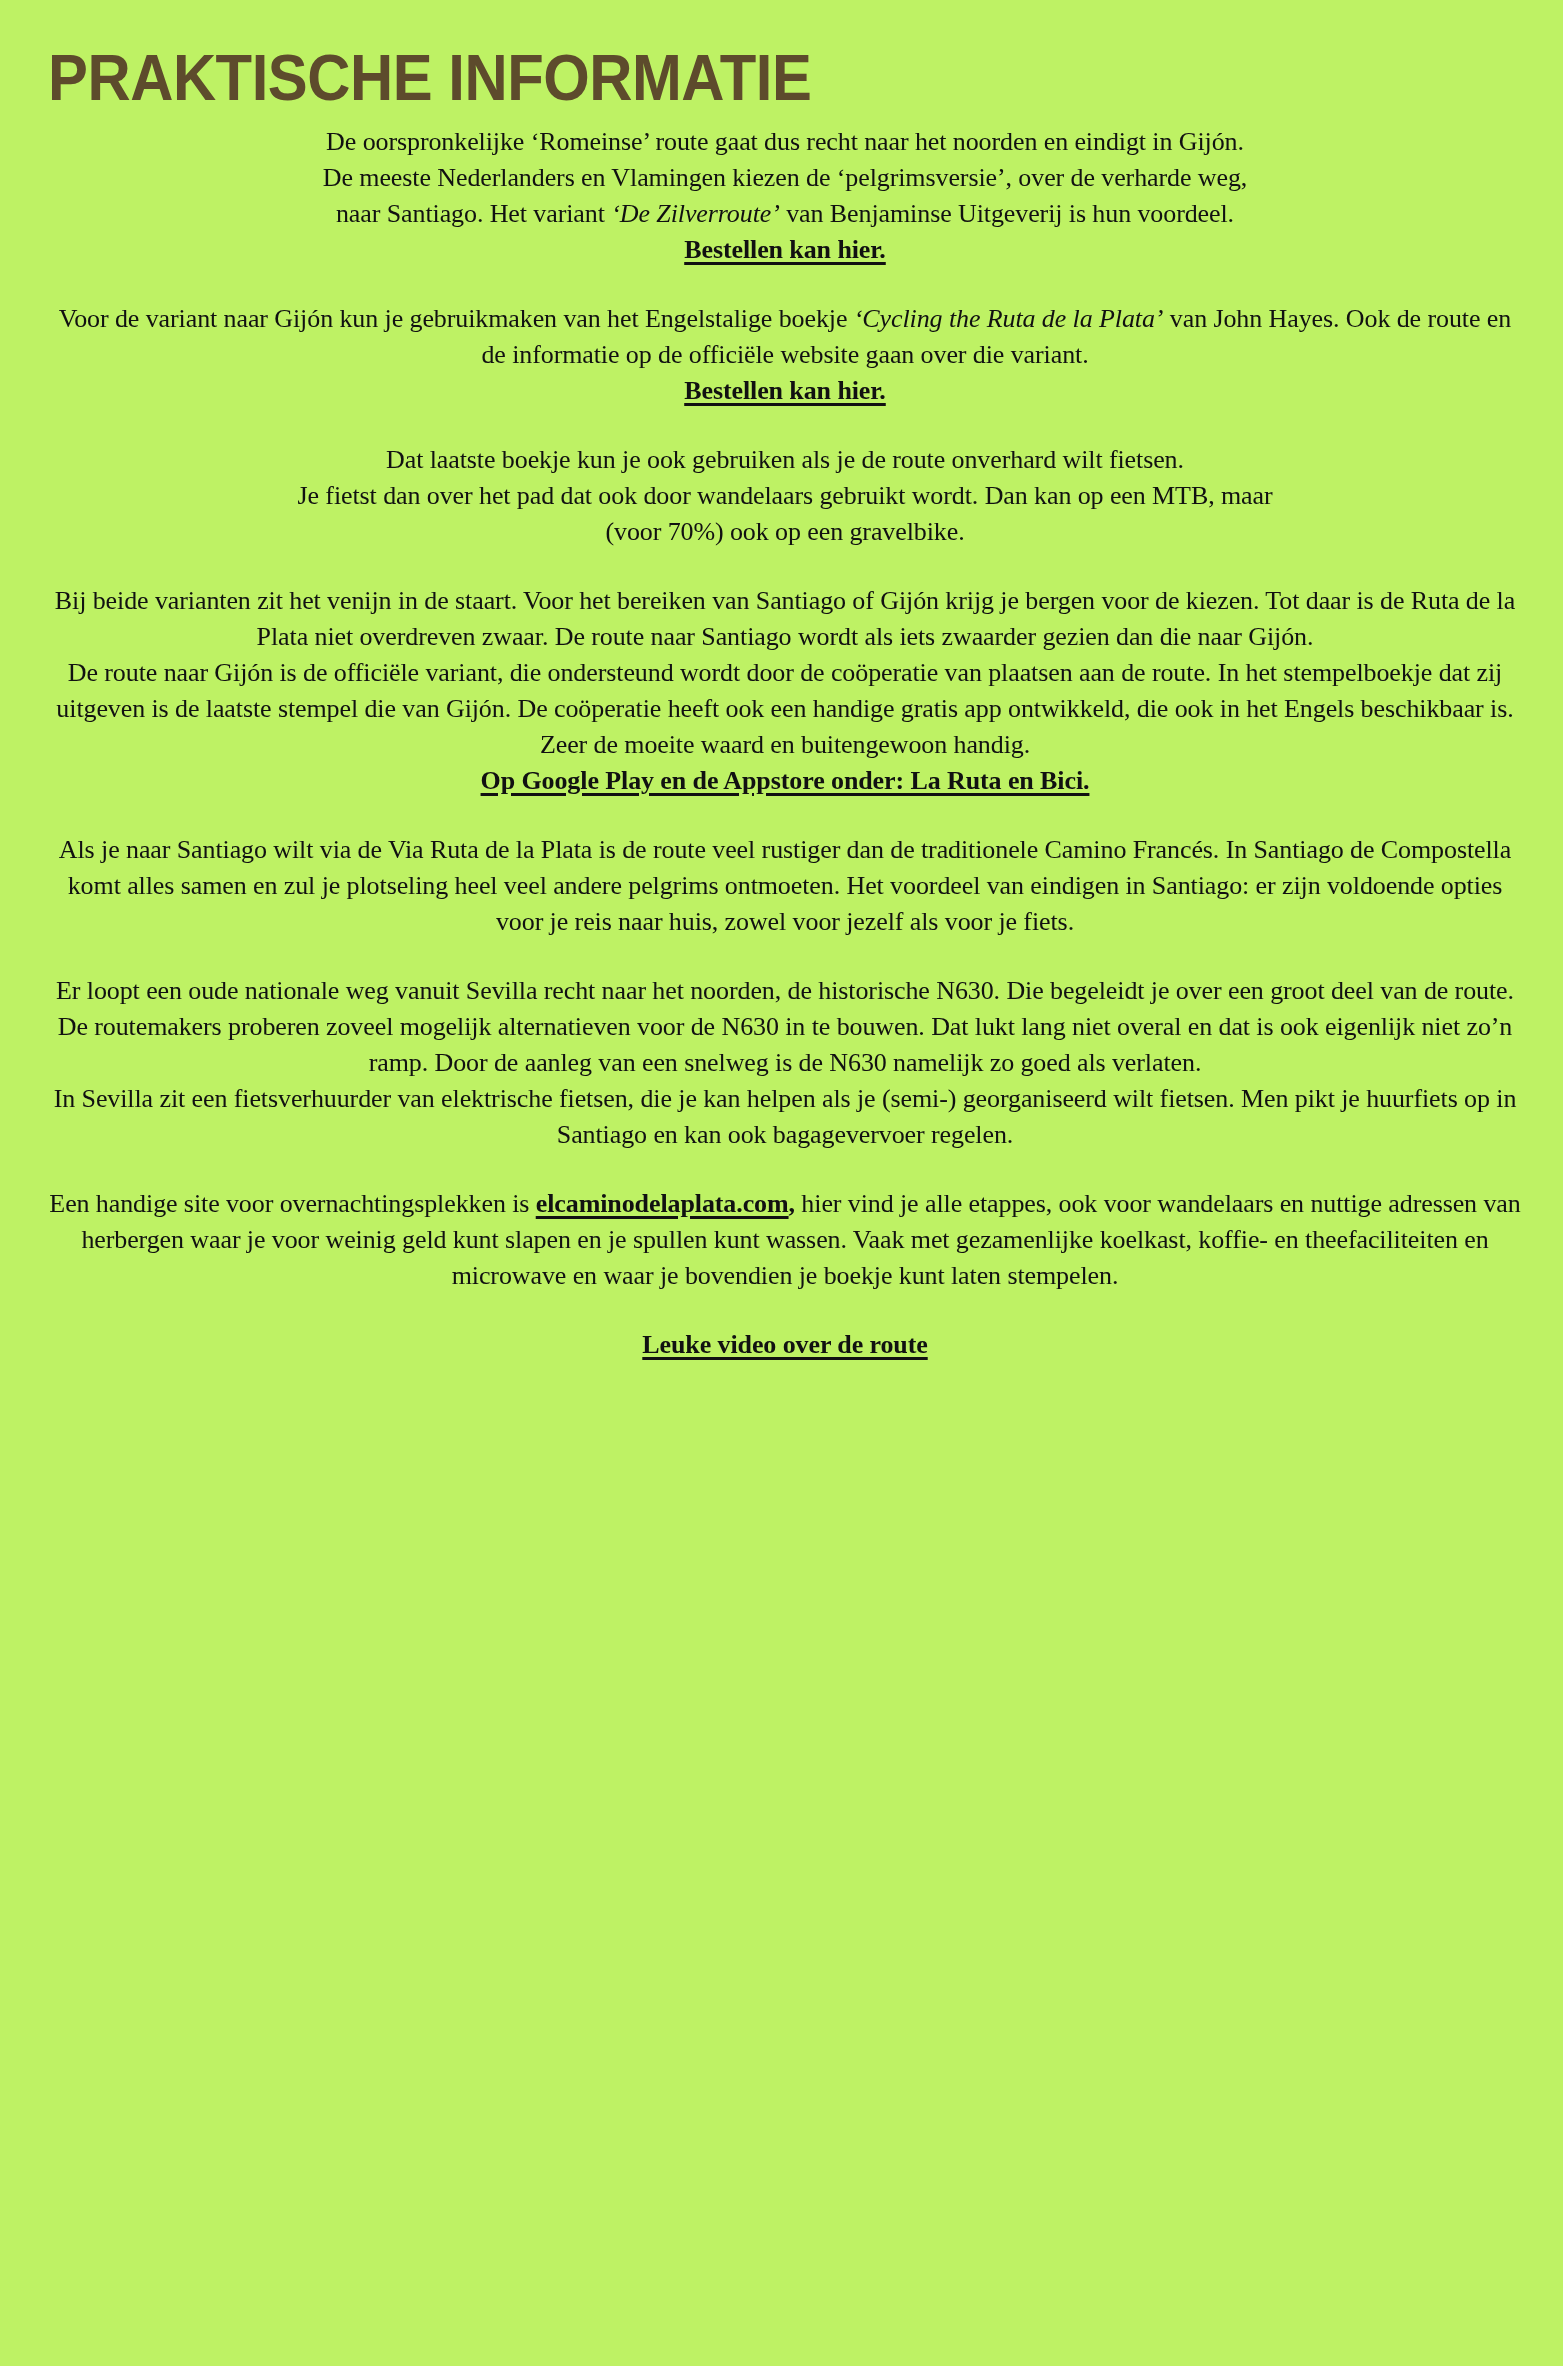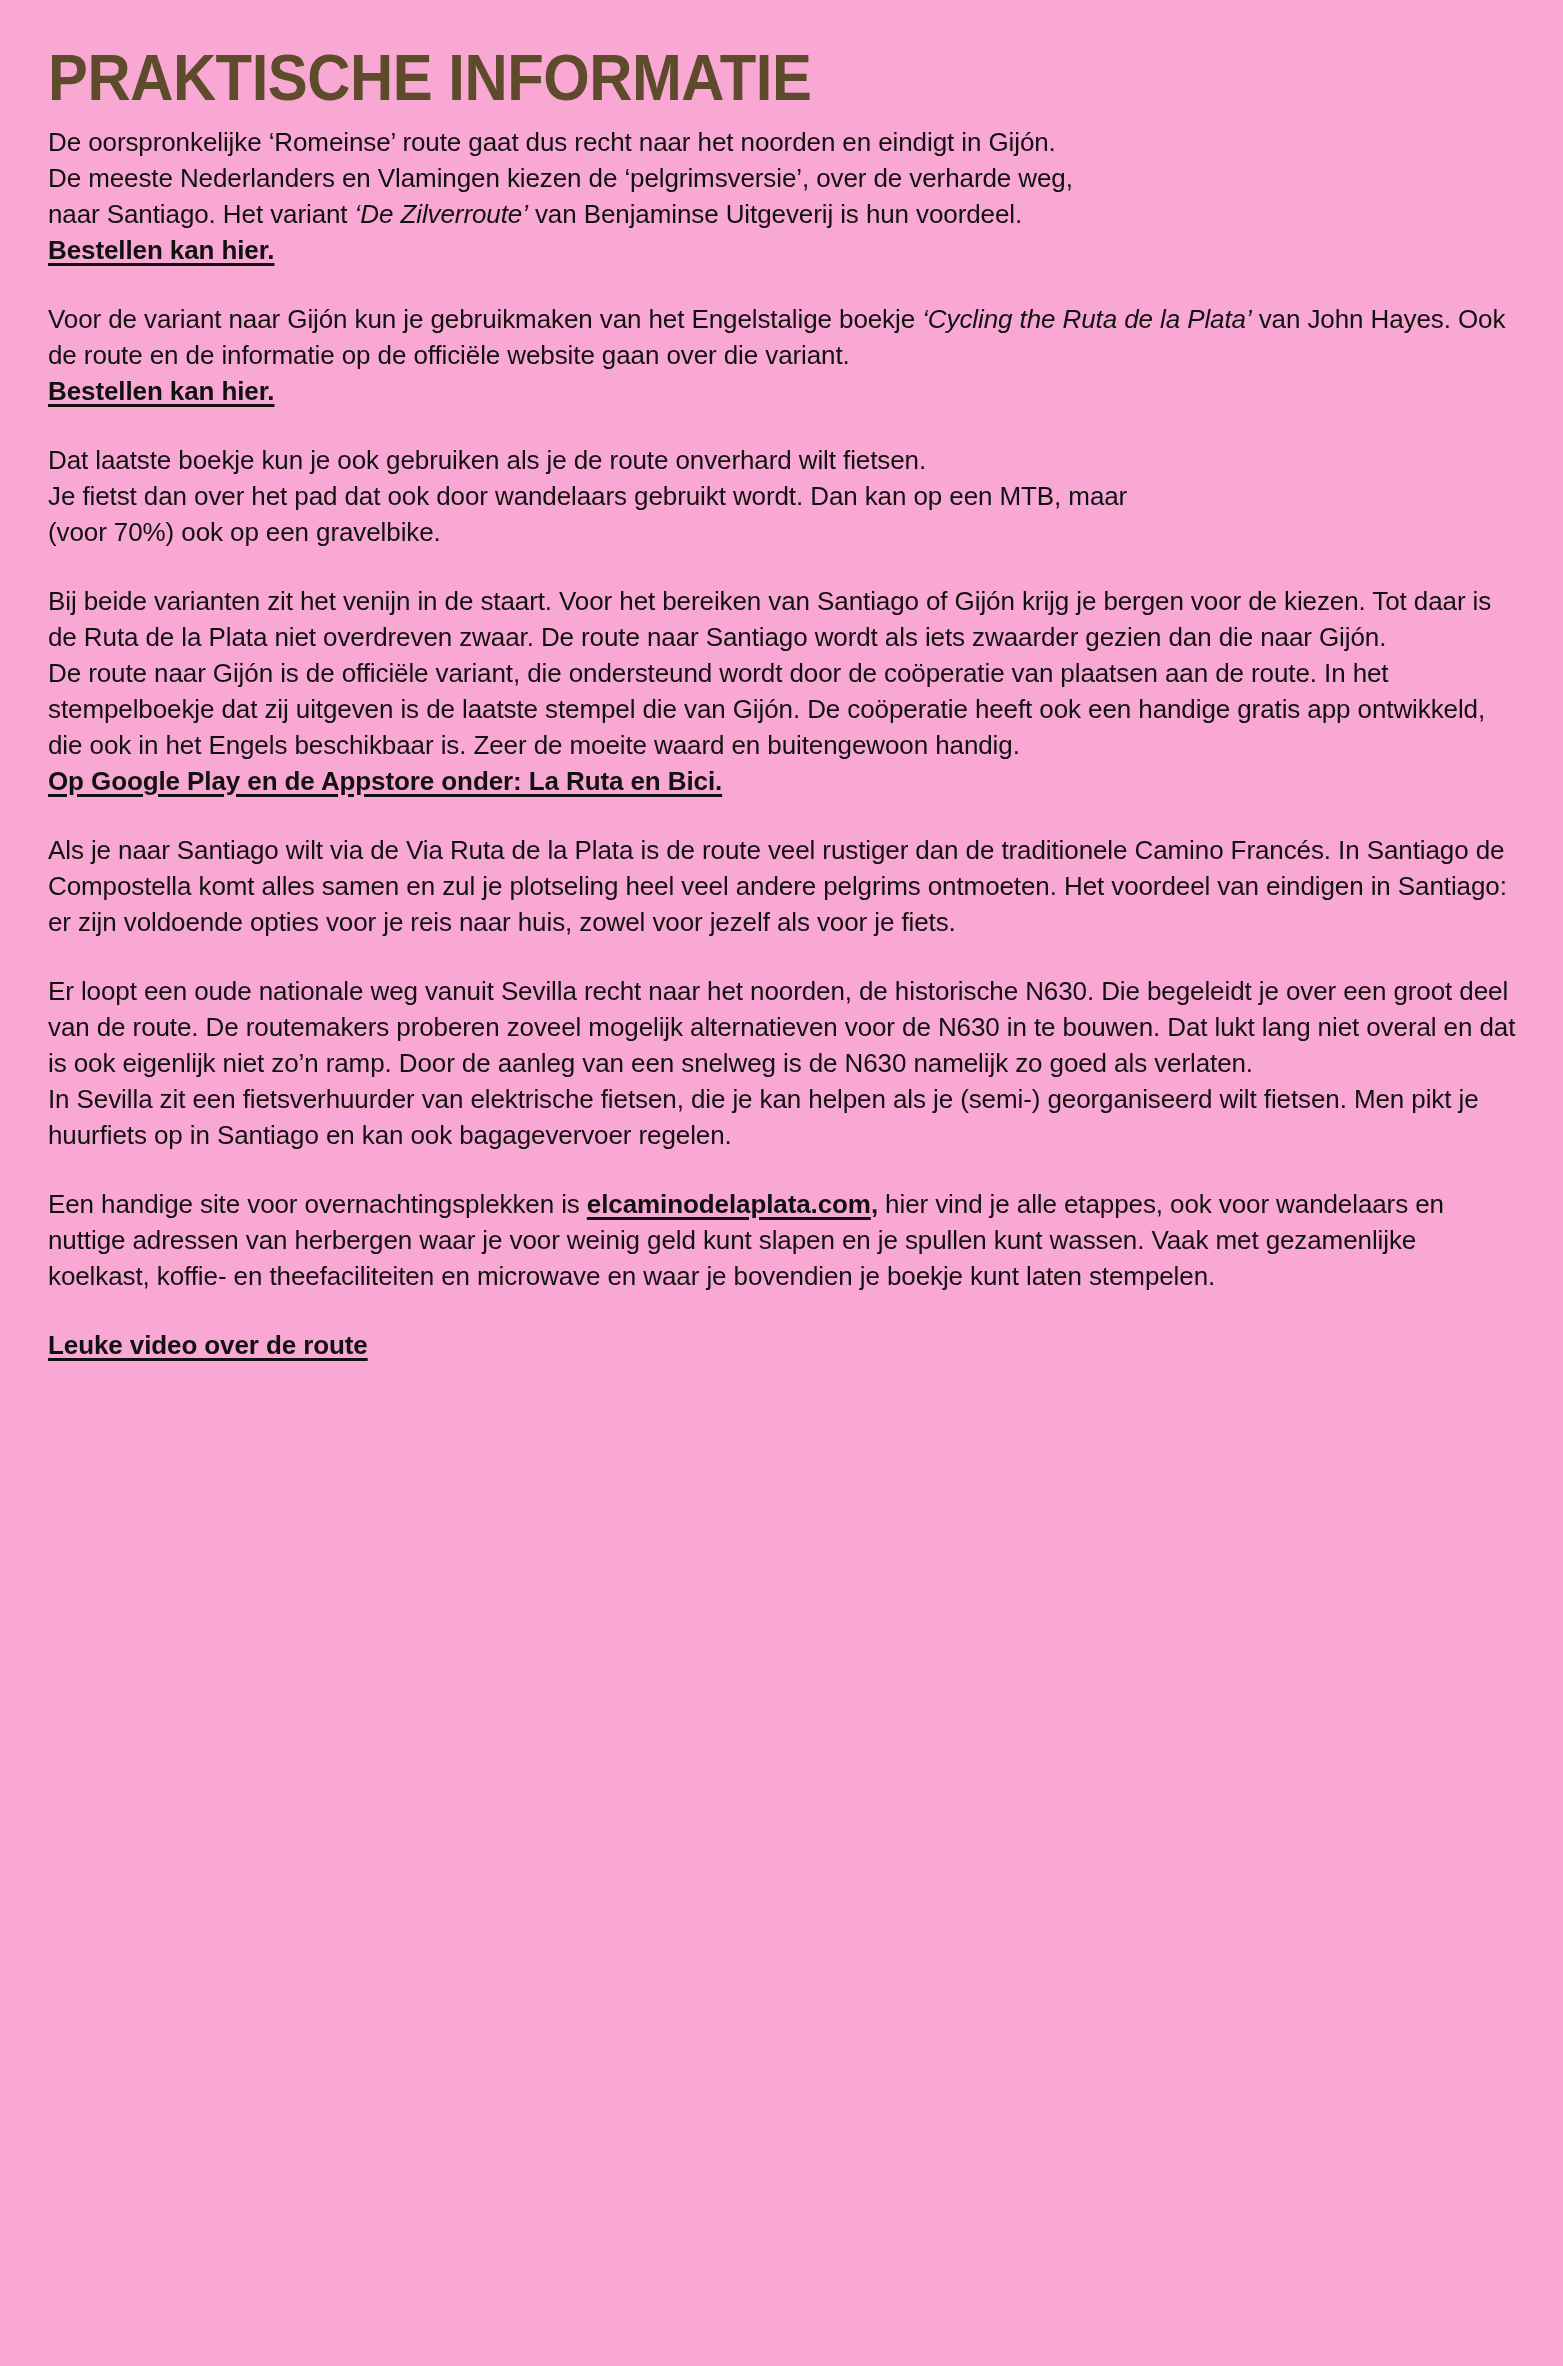--- a/index.html
+++ b/index.html
@@ -9,42 +9,43 @@
   body {
     width: 1563px;
     height: 2366px;
     background: #ece9da;
     font-family: "Liberation Sans", sans-serif;
     overflow: hidden;
   }
   .page {
     width: 1563px;
     min-height: 2366px;
-    background: #f9a8d4;
+    background: #bef264;
     box-sizing: border-box;
     padding: 41px 41px 0 48px;
   }
   .doc-title {
     color: #5d4b2c;
     font-family: "Liberation Sans", sans-serif;
     font-weight: bold;
     font-size: 65px;
     line-height: 73px;
     letter-spacing: -0.5px;
     margin: 0 0 9.8px 0;
     transform: scaleX(0.92);
     transform-origin: left center;
     white-space: nowrap;
   }
   .body-block {
     color: #111111;
     font-size: 26px;
     line-height: 36px;
-    font-family: Liberation Sans, sans-serif;
+    font-family: Liberation Serif, serif;
     letter-spacing: -0.1px;
+    text-align: center;
   }
   p.para {
     margin: 0 0 33px 0;
     max-width: 1480px;
   }
   p.para.tight {
     margin-bottom: 12px;
   }
   .lnk {
     font-weight: bold;

